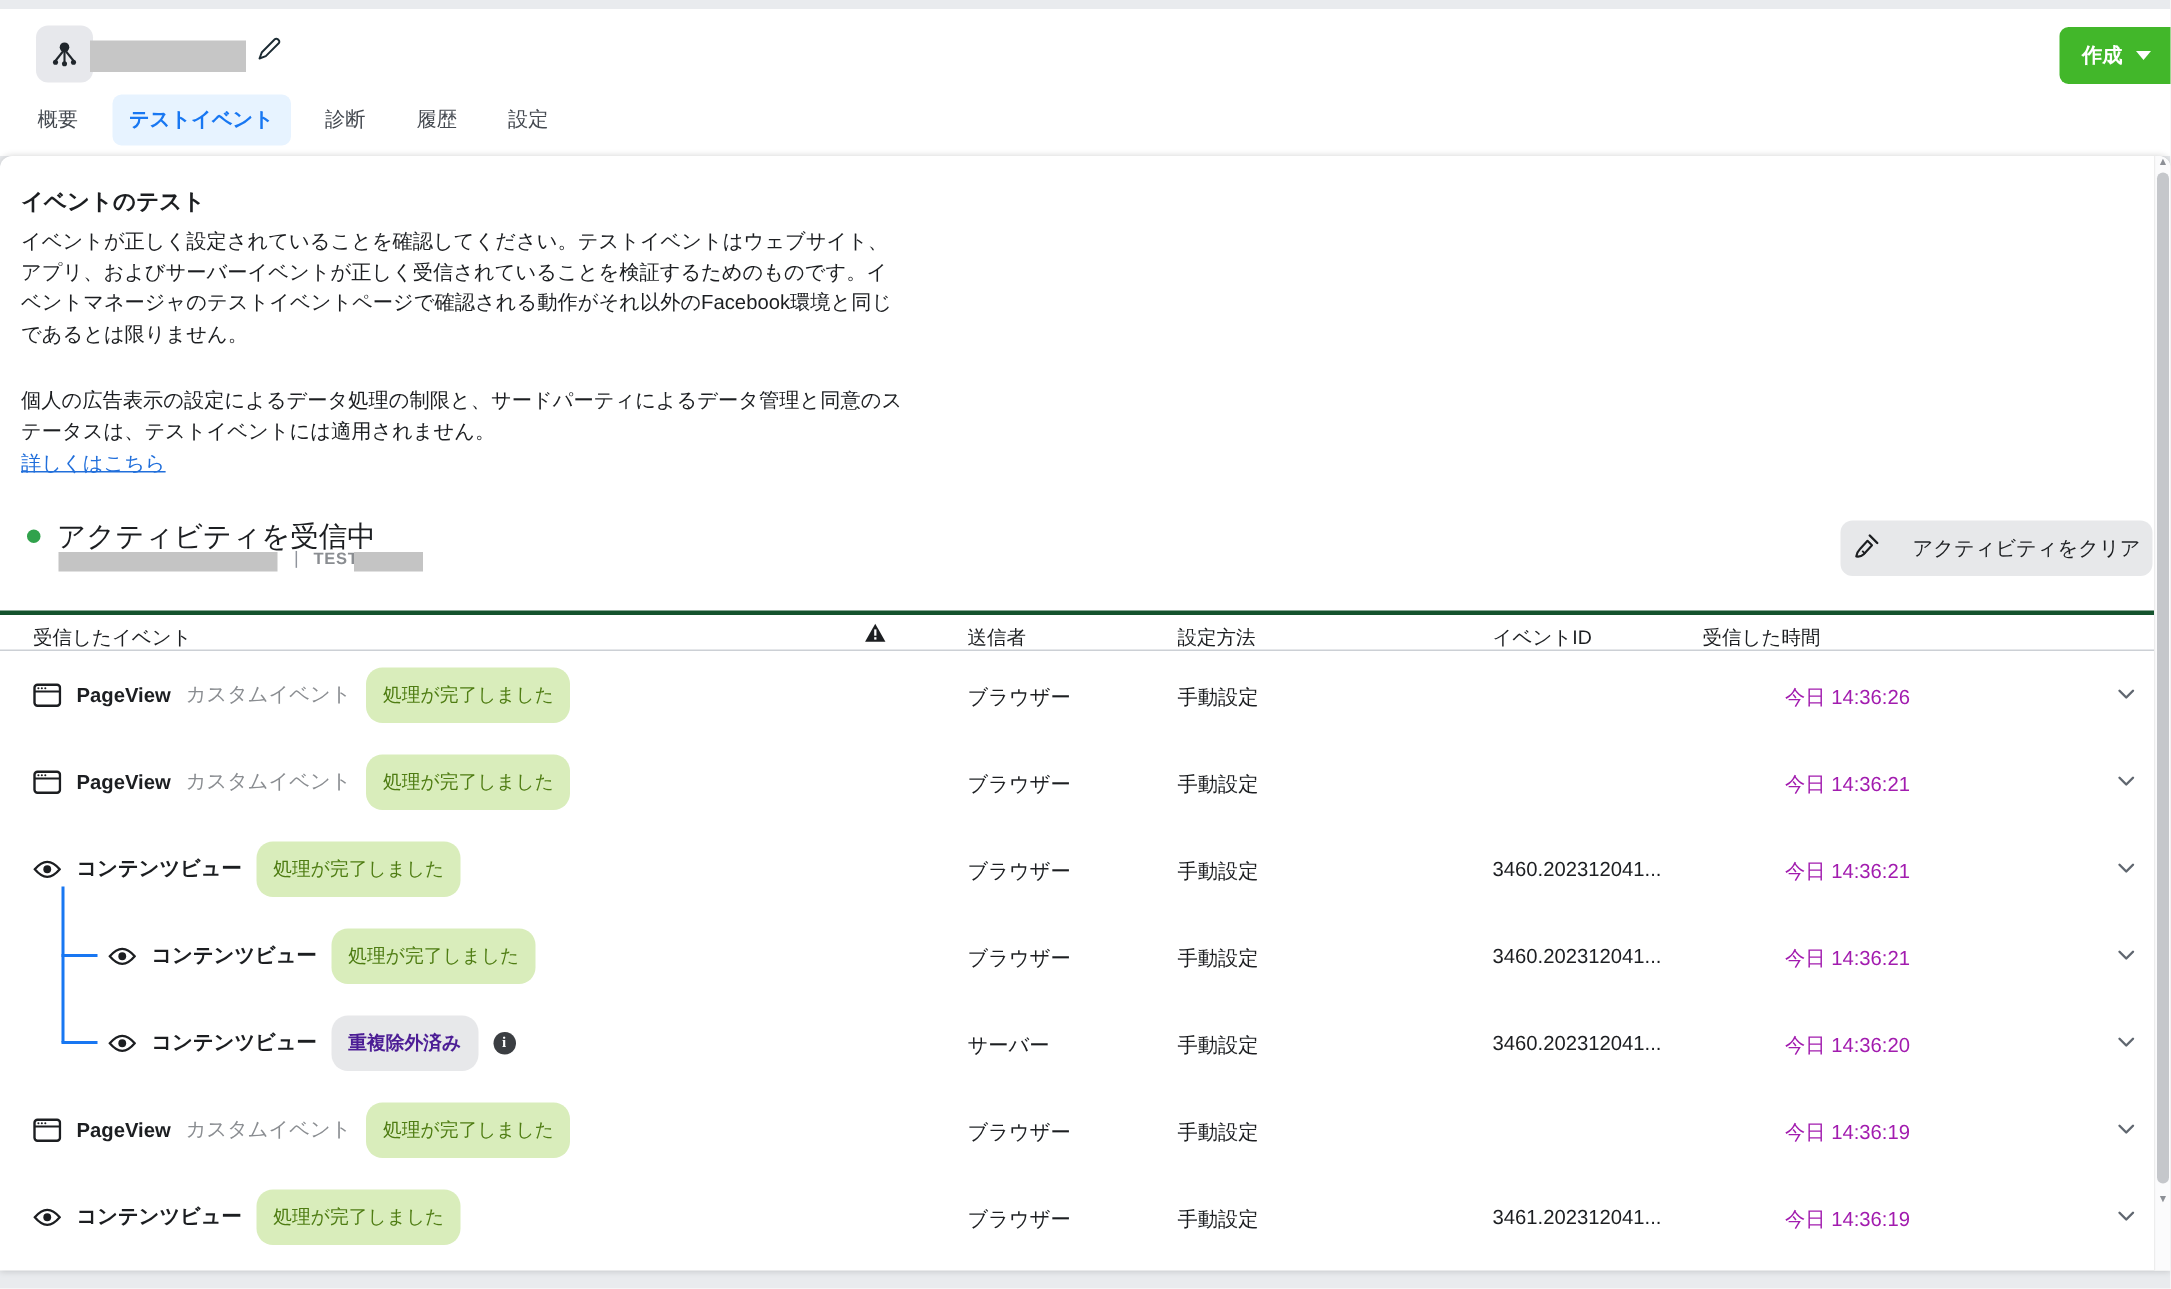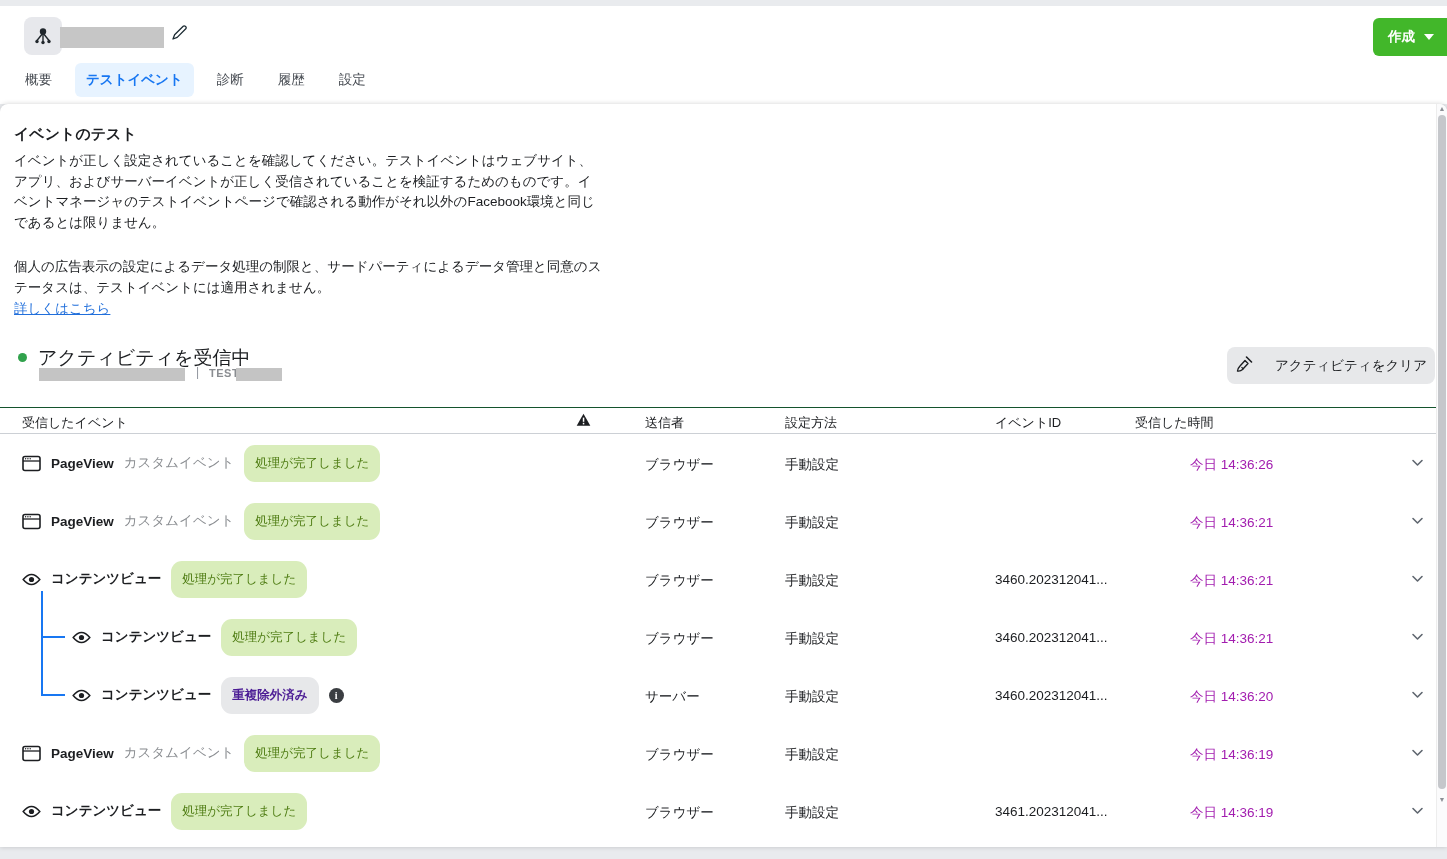--- a/index.html
+++ b/index.html
@@ -33,21 +33,21 @@
   .bar-1 { left:39px; top:264px; width:146px; }
   .bar-2 { left:236px; top:264px; width:46px; }
   .status-sep { position:absolute; left:196px; top:261px; font-size:12px; color:#90949c; }
   .test-label { position:absolute; left:209px; top:263px; font-size:11px; font-weight:bold; color:#8a8d91; letter-spacing:.5px; }
 
   .options-btn { position:absolute; left:1020px; top:243px; width:196px; height:37px; background:#fff; border:1px solid #ced0d4; border-radius:8px; display:flex; align-items:center; justify-content:center; gap:10px; font-size:13.5px; color:#1c1e21; cursor:pointer; font-family:inherit; }
   .opt-caret { width:0; height:0; border-left:5px solid transparent; border-right:5px solid transparent; border-top:6px solid #1c1e21; }
   .clear-btn { position:absolute; left:1227px; top:243px; width:208px; height:37px; background:#e7e8ea; border:none; border-radius:8px; display:flex; align-items:center; justify-content:center; gap:21px; font-size:13.5px; color:#1c1e21; cursor:pointer; font-family:inherit; }
 
   
-  .thead { position:absolute; left:0; top:303px; width:1436px; height:27px; border-top:1px solid #14532d; border-bottom:1px solid #ccd0d5; font-size:13px; }
+  .thead { position:absolute; left:0; top:303px; width:1436px; height:27px; border-top:3px solid #14532d; border-bottom:1px solid #ccd0d5; font-size:13px; }
   .thead span { position:absolute; top:6px; white-space:nowrap; }
   .th-event { left:22px; }
   .th-warn { left:576px; top:5px !important; }
   .th-sender { left:645px; }
   .th-setup { left:785px; }
   .th-id { left:995px; }
   .th-time { left:1135px; }
 
   .rows { position:absolute; left:0; top:330px; width:1436px; }
   .row { position:relative; height:58px; cursor:pointer; }

